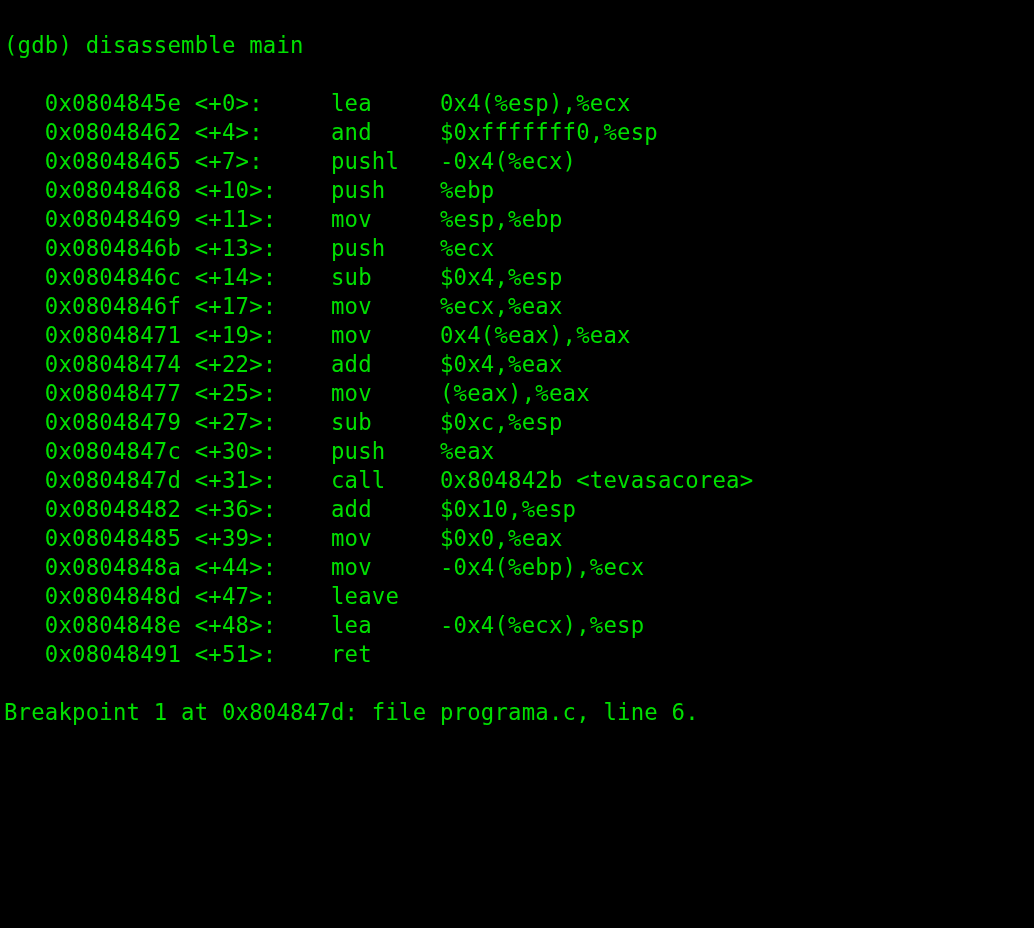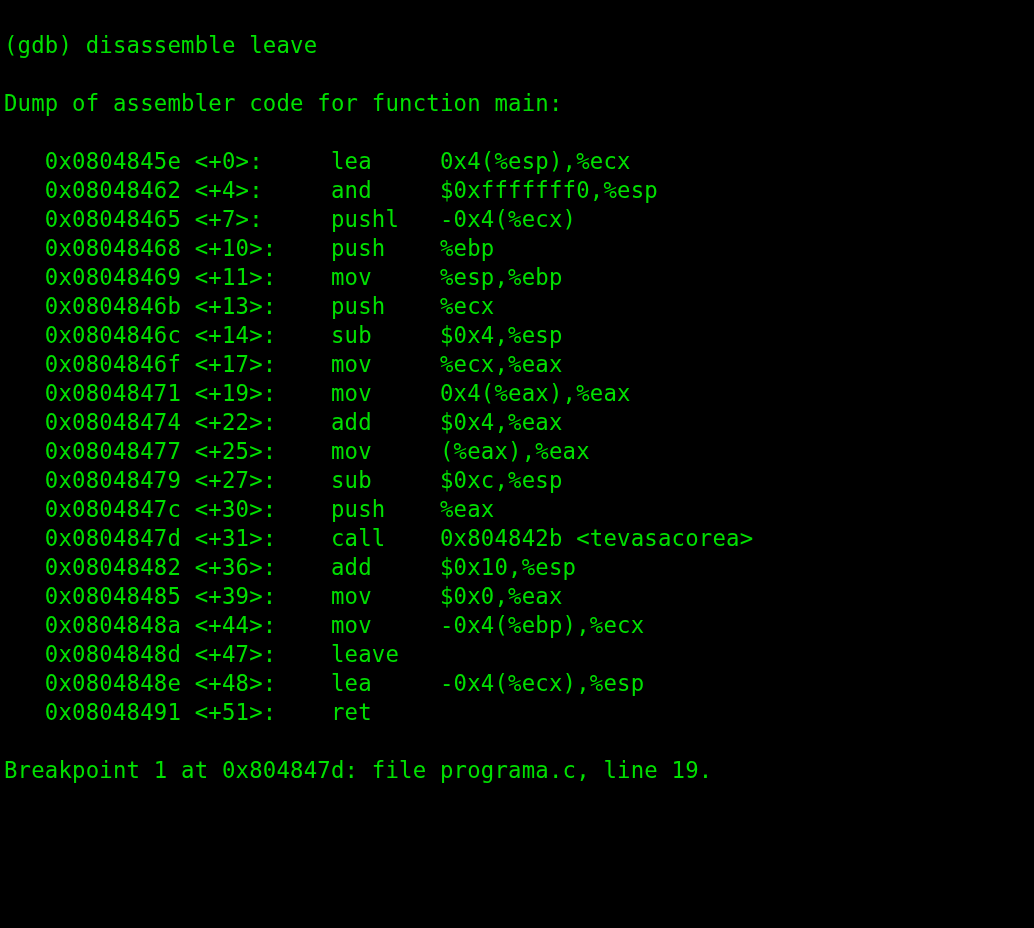--- a/index.html
+++ b/index.html
@@ -20,18 +20,17 @@
     letter-spacing:0.2px;
   }
   .prompt-line, .text-line, .asm-line{
     display:block;
   }
 </style>
 </head>
 <body>
 
 <div class="terminal">
-<span class="prompt-line"><span>(gdb) </span><span>disassemble leave</span></span>
-<span class="text-line">Dump of assembler code for function main:</span>
+<span class="prompt-line"><span>(gdb) </span><span>disassemble main</span></span>
 <div id="asm-body"><span class="asm-line">   0x0804845e &lt;+0&gt;:     lea     0x4(%esp),%ecx</span><span class="asm-line">   0x08048462 &lt;+4&gt;:     and     $0xfffffff0,%esp</span><span class="asm-line">   0x08048465 &lt;+7&gt;:     pushl   -0x4(%ecx)</span><span class="asm-line">   0x08048468 &lt;+10&gt;:    push    %ebp</span><span class="asm-line">   0x08048469 &lt;+11&gt;:    mov     %esp,%ebp</span><span class="asm-line">   0x0804846b &lt;+13&gt;:    push    %ecx</span><span class="asm-line">   0x0804846c &lt;+14&gt;:    sub     $0x4,%esp</span><span class="asm-line">   0x0804846f &lt;+17&gt;:    mov     %ecx,%eax</span><span class="asm-line">   0x08048471 &lt;+19&gt;:    mov     0x4(%eax),%eax</span><span class="asm-line">   0x08048474 &lt;+22&gt;:    add     $0x4,%eax</span><span class="asm-line">   0x08048477 &lt;+25&gt;:    mov     (%eax),%eax</span><span class="asm-line">   0x08048479 &lt;+27&gt;:    sub     $0xc,%esp</span><span class="asm-line">   0x0804847c &lt;+30&gt;:    push    %eax</span><span class="asm-line">   0x0804847d &lt;+31&gt;:    call    0x804842b &lt;tevasacorea&gt;</span><span class="asm-line">   0x08048482 &lt;+36&gt;:    add     $0x10,%esp</span><span class="asm-line">   0x08048485 &lt;+39&gt;:    mov     $0x0,%eax</span><span class="asm-line">   0x0804848a &lt;+44&gt;:    mov     -0x4(%ebp),%ecx</span><span class="asm-line">   0x0804848d &lt;+47&gt;:    leave</span><span class="asm-line">   0x0804848e &lt;+48&gt;:    lea     -0x4(%ecx),%esp</span><span class="asm-line">   0x08048491 &lt;+51&gt;:    ret</span></div>
-<span class="text-line">Breakpoint 1 at 0x804847d: file programa.c, line 19.</span>
+<span class="text-line">Breakpoint 1 at 0x804847d: file programa.c, line 6.</span>
 
 </div>
 
 </body></html>

